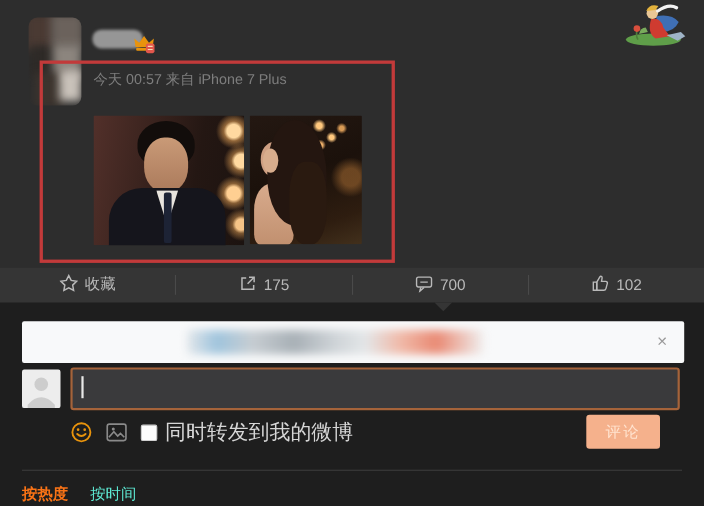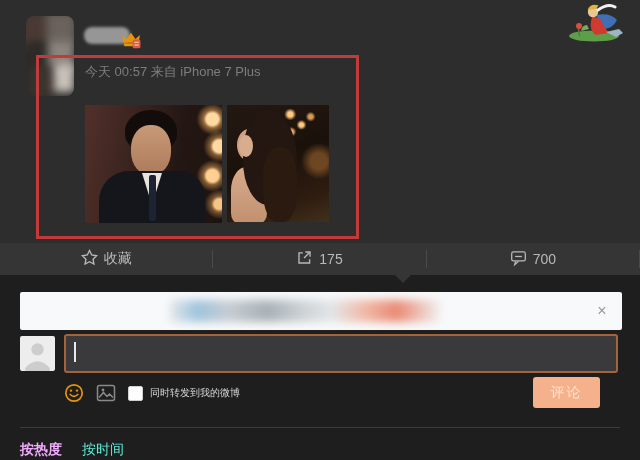--- a/index.html
+++ b/index.html
@@ -59,26 +59,26 @@
   .banner-blur{position:absolute;left:150px;top:8px;width:270px;height:22px;border-radius:4px;filter:blur(4px);
     background:linear-gradient(90deg,#e3e7ea 0%,#9fc4dd 10%,#c7cdd2 22%,#a8b0b6 36%,#cfd4d8 50%,#e3e6e8 60%,#f0b9a8 72%,#e98a74 84%,#f0f0f0 100%);}
   .banner-close{position:absolute;right:10px;top:9px;width:20px;height:20px;color:#9a9a9a;font-size:16px;line-height:20px;text-align:center;cursor:pointer;}
   .c-avatar{position:absolute;left:20px;top:61px;width:35px;height:35px;background:#ededed;border-radius:2px;overflow:hidden;}
   .c-input{position:absolute;left:64px;top:59px;width:554px;height:39px;background:#3a3a3c;border:2px solid #a5633a;border-radius:3px;}
   .caret{position:absolute;left:8px;top:6px;width:2px;height:20px;background:#e8e8e8;animation:blink 1.1s steps(1) infinite;}
   @keyframes blink{50%{opacity:0;}}
   .c-toolbar{position:absolute;left:64px;top:102px;width:554px;height:32px;display:flex;align-items:center;}
   .tool-icon{margin-right:12px;cursor:pointer;display:flex;align-items:center;}
   .checkbox{width:15px;height:15px;background:#fdfdfd;border:1px solid #d0d0d0;border-radius:2px;margin-right:7px;cursor:pointer;}
-  .cb-label{color:#d6d6d6;font-size:10px;}
+  .cb-label{color:#d6d6d6;font-size:19px;}
   .submit-btn{position:absolute;right:18px;top:0px;width:67px;height:31px;background:#f5b18c;border:none;border-radius:3px;color:#ffe3cf;font-size:14px;letter-spacing:2px;cursor:pointer;margin-left:30px;}
   .panel-divider{position:absolute;left:20px;top:152px;width:600px;height:1px;background:#3c3c3c;}
   .tabs{position:absolute;left:20px;top:166px;display:flex;gap:20px;}
   .tab{font-size:14px;cursor:pointer;}
-  .tab-active{color:#f0abfc;font-weight:bold;}
+  .tab-active{color:#f97316;font-weight:bold;}
   .tab-inactive{color:#5eead4;}
 </style>
 </head>
 <body>
 
 <div id="screen">
 
   <div class="post-area">
 
     <div class="avatar-blur">
@@ -167,20 +167,31 @@
             <g fill="none" stroke="#b9b9b9" stroke-width="1.5">
               <rect x="2" y="3.5" width="16" height="10.5" rx="2"></rect>
               <path d="M6.5 14.5l-1 4 4.5-4"></path>
               <path d="M6 8.8h8"></path>
             </g>
           </svg>
       </span>
       <span>700</span>
     </div>
     <div class="ab-divider"></div>
+    <div class="ab-cell">
+      <span>
+        <svg width="17" height="17" viewBox="0 0 20 20">
+            <g fill="none" stroke="#b9b9b9" stroke-width="1.5">
+              <path d="M6.5 8.8v8.7M6.5 8.8l3.3-5.6c.8-1.3 2.6-.6 2.4 1L11.6 8h4.5c1.2 0 2 1.1 1.7 2.2l-1.5 5.5c-.3 1.1-1.2 1.8-2.3 1.8H6.5"></path>
+              <path d="M2.8 8.8h3.7v8.7H2.8z"></path>
+            </g>
+          </svg>
+      </span>
+      <span>102</span>
+    </div>
     <div class="ab-notch"></div>
   </div>
 
   <div class="comment-panel">
 
     <div class="banner">
       <div class="banner-blur"></div>
       <div class="banner-close">×</div>
     </div>
 

